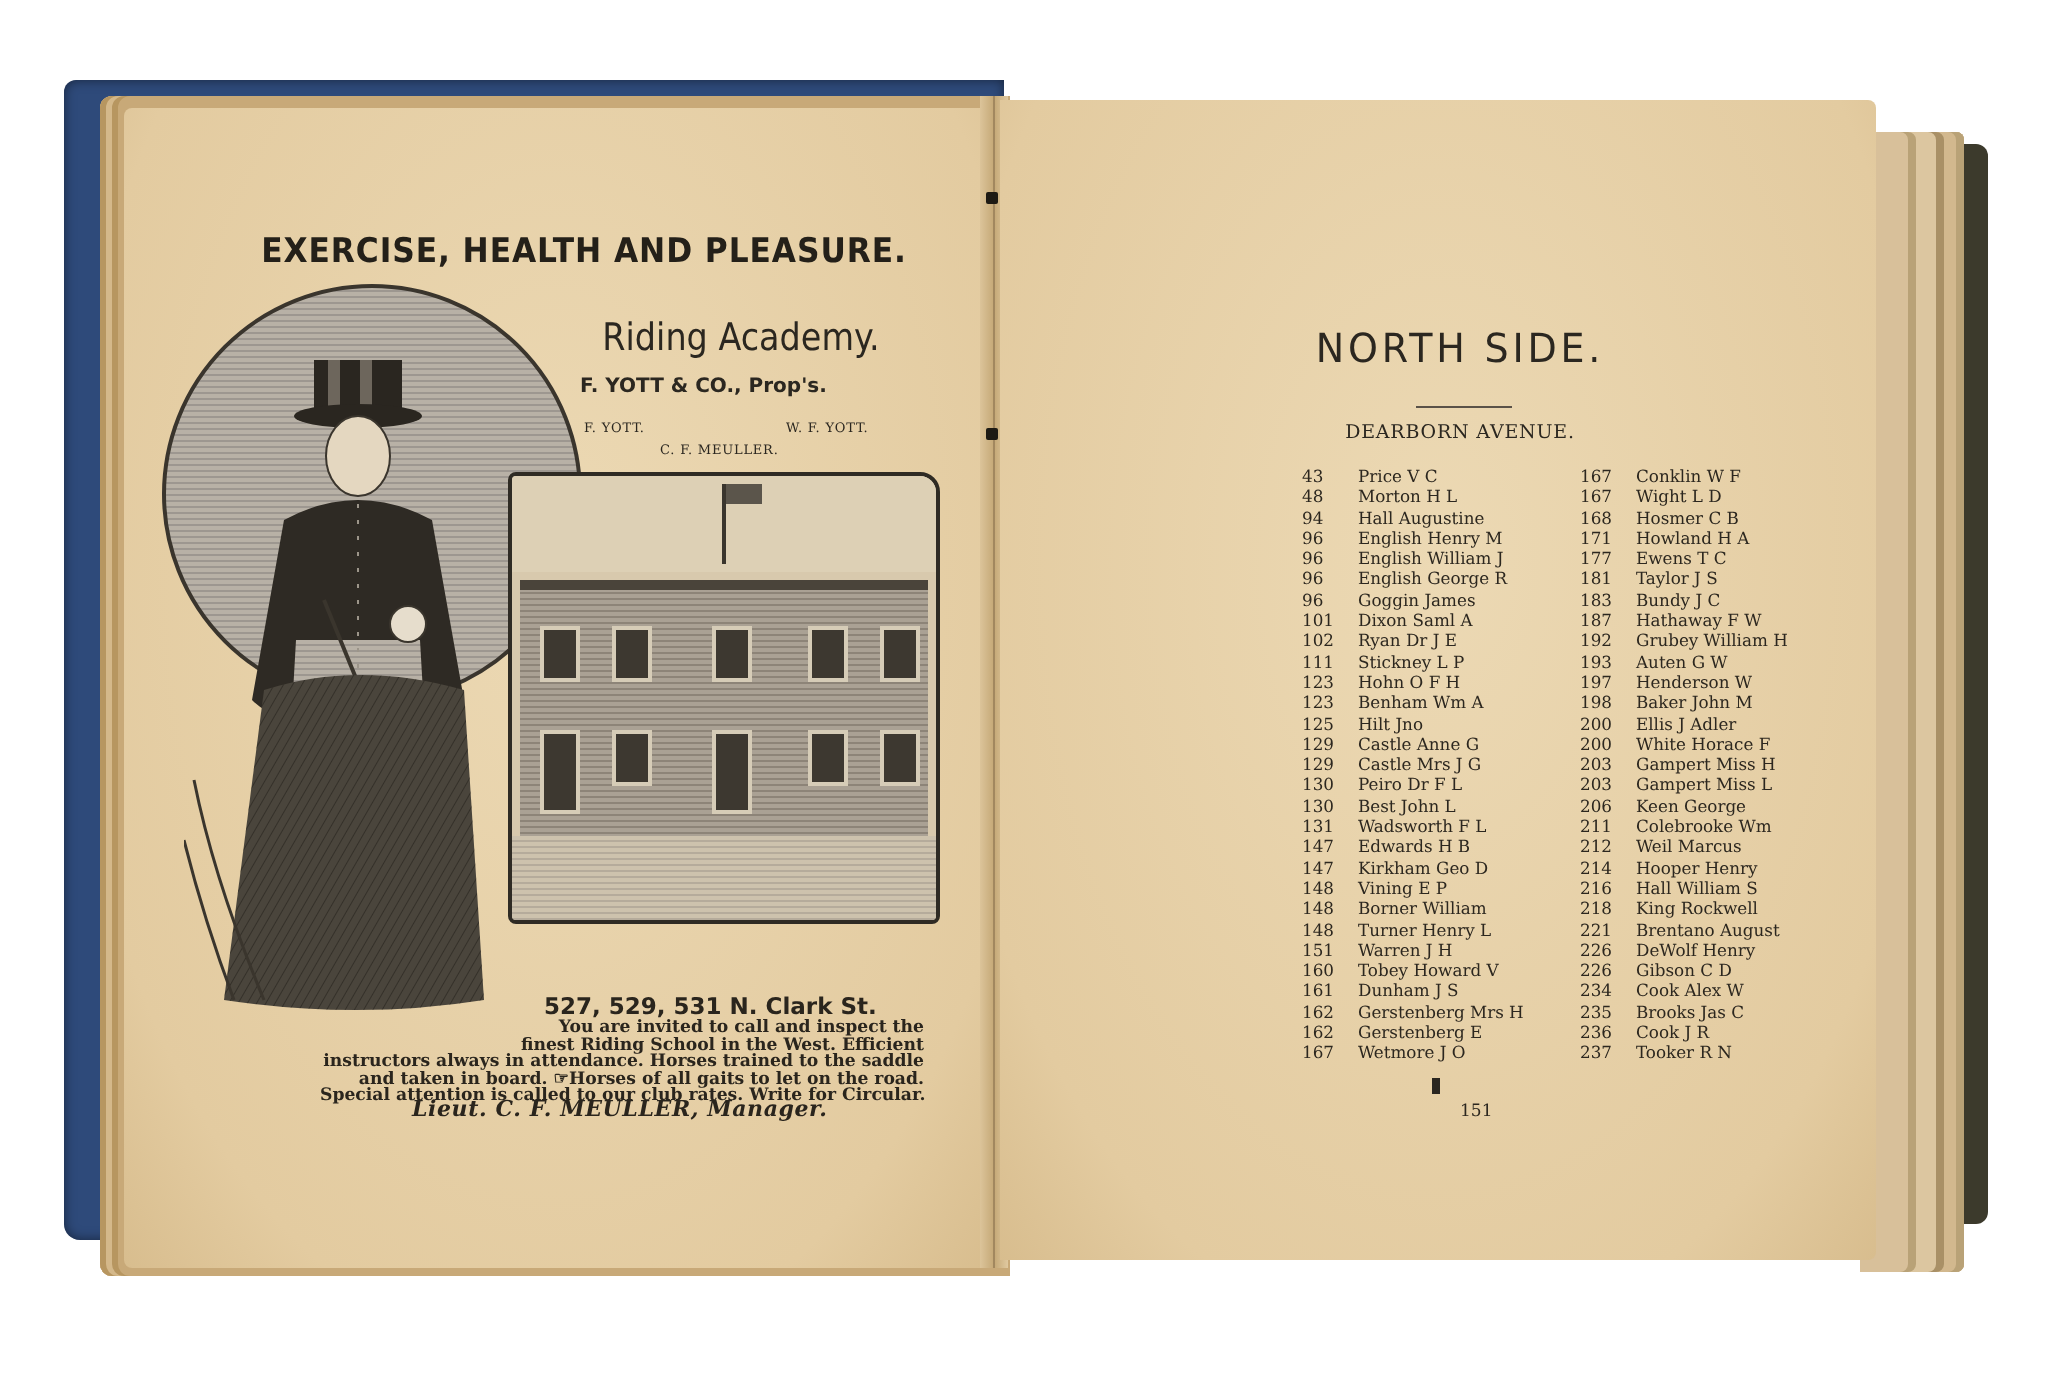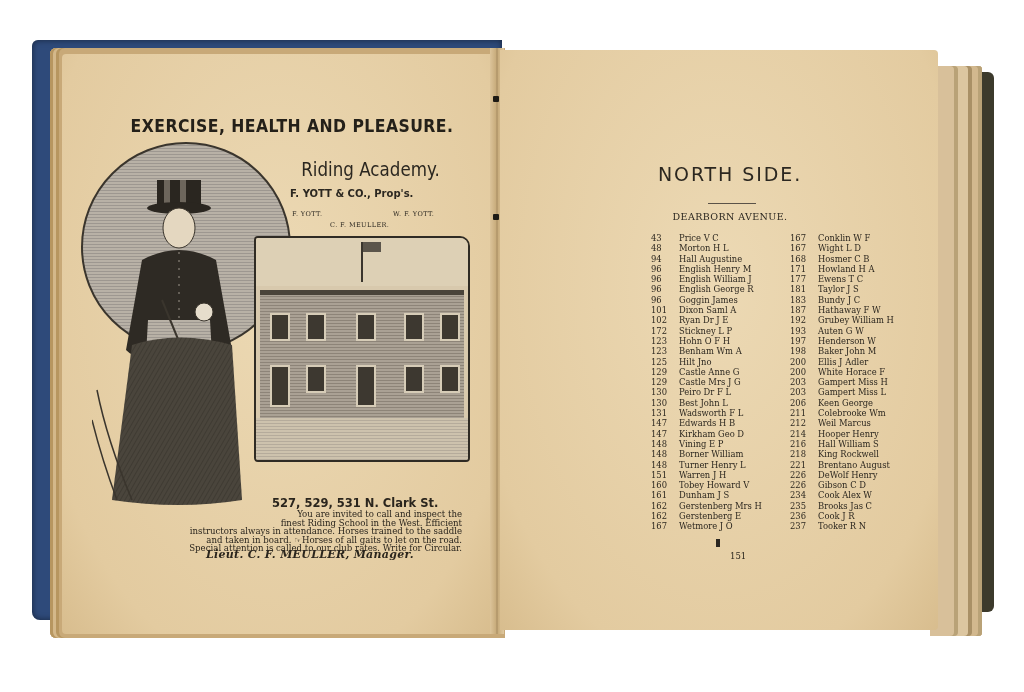--- a/index.html
+++ b/index.html
@@ -61,21 +61,21 @@
   .ad-owner { position: absolute; font-family: "DejaVu Serif", serif; font-size: 6.5px; color: #2b2720; letter-spacing: 0.4px; }
   .ad-address {
     position: absolute; left: 272px; top: 496px; width: 200px; text-align: left;
     font-family: "DejaVu Sans", sans-serif; font-weight: bold; font-size: 11.5px; color: #2a251d;
   }
   .ad-body {
     position: absolute; left: 160px; top: 510px; width: 302px;
     font-family: "DejaVu Serif", serif; font-size: 8.6px; line-height: 8.6px; color: #2a251d;
     text-align: right;
   }
-  .ad-body .ln { display: block; white-space: nowrap; }
+  .ad-body .ln { display: block; white-space: nowrap; font-weight: bold; }
   .ad-manager {
     position: absolute; left: 206px; top: 548px; width: 240px;
     font-family: "DejaVu Serif", serif; font-style: italic; font-weight: bold; font-size: 11px;
     color: #2a251d; letter-spacing: 0.3px;
   }
 
   
   .illus-circle {
     position: absolute; left: 81px; top: 142px; width: 206px; height: 206px; border-radius: 50%;
     background: repeating-linear-gradient(0deg, #9d9790 0 1px, #b8b1a6 1px 3px);
@@ -211,21 +211,21 @@
   <div class="dir-col col-1" id="col1">
       <div class="dir-row"><span class="dir-num">43</span><span>Price V C</span></div>
       <div class="dir-row"><span class="dir-num">48</span><span>Morton H L</span></div>
       <div class="dir-row"><span class="dir-num">94</span><span>Hall Augustine</span></div>
       <div class="dir-row"><span class="dir-num">96</span><span>English Henry M</span></div>
       <div class="dir-row"><span class="dir-num">96</span><span>English William J</span></div>
       <div class="dir-row"><span class="dir-num">96</span><span>English George R</span></div>
       <div class="dir-row"><span class="dir-num">96</span><span>Goggin James</span></div>
       <div class="dir-row"><span class="dir-num">101</span><span>Dixon Saml A</span></div>
       <div class="dir-row"><span class="dir-num">102</span><span>Ryan Dr J E</span></div>
-      <div class="dir-row"><span class="dir-num">172</span><span>Stickney L P</span></div>
+      <div class="dir-row"><span class="dir-num">111</span><span>Stickney L P</span></div>
       <div class="dir-row"><span class="dir-num">123</span><span>Hohn O F H</span></div>
       <div class="dir-row"><span class="dir-num">123</span><span>Benham Wm A</span></div>
       <div class="dir-row"><span class="dir-num">125</span><span>Hilt Jno</span></div>
       <div class="dir-row"><span class="dir-num">129</span><span>Castle Anne G</span></div>
       <div class="dir-row"><span class="dir-num">129</span><span>Castle Mrs J G</span></div>
       <div class="dir-row"><span class="dir-num">130</span><span>Peiro Dr F L</span></div>
       <div class="dir-row"><span class="dir-num">130</span><span>Best John L</span></div>
       <div class="dir-row"><span class="dir-num">131</span><span>Wadsworth F L</span></div>
       <div class="dir-row"><span class="dir-num">147</span><span>Edwards H B</span></div>
       <div class="dir-row"><span class="dir-num">147</span><span>Kirkham Geo D</span></div>

